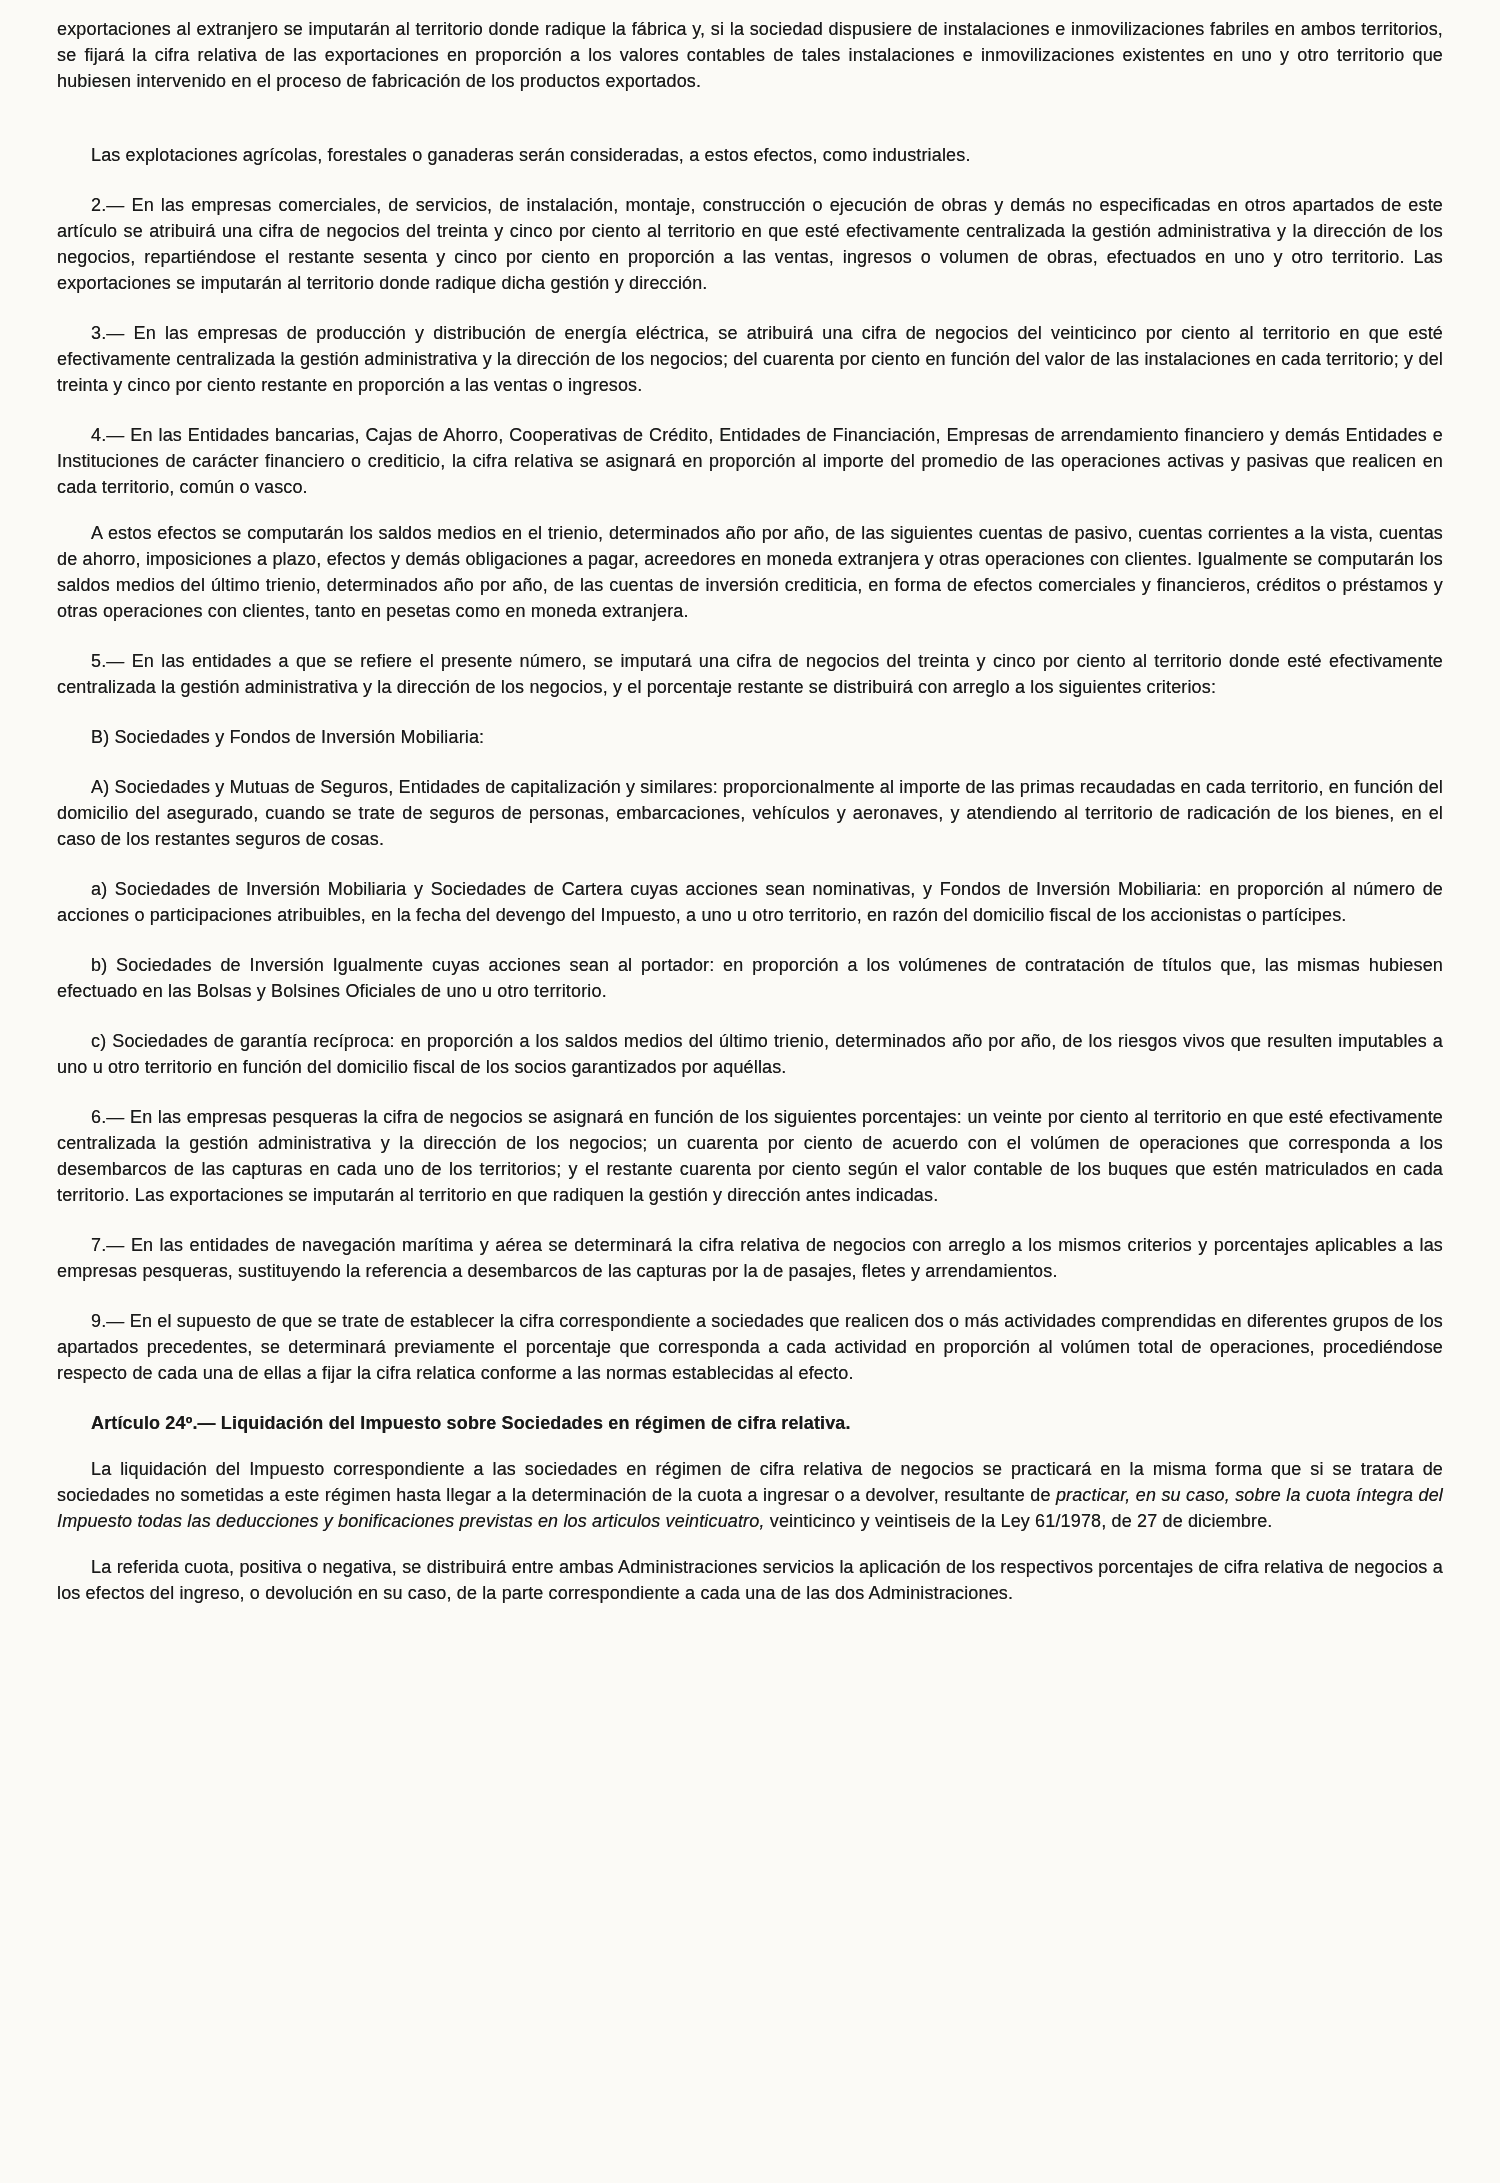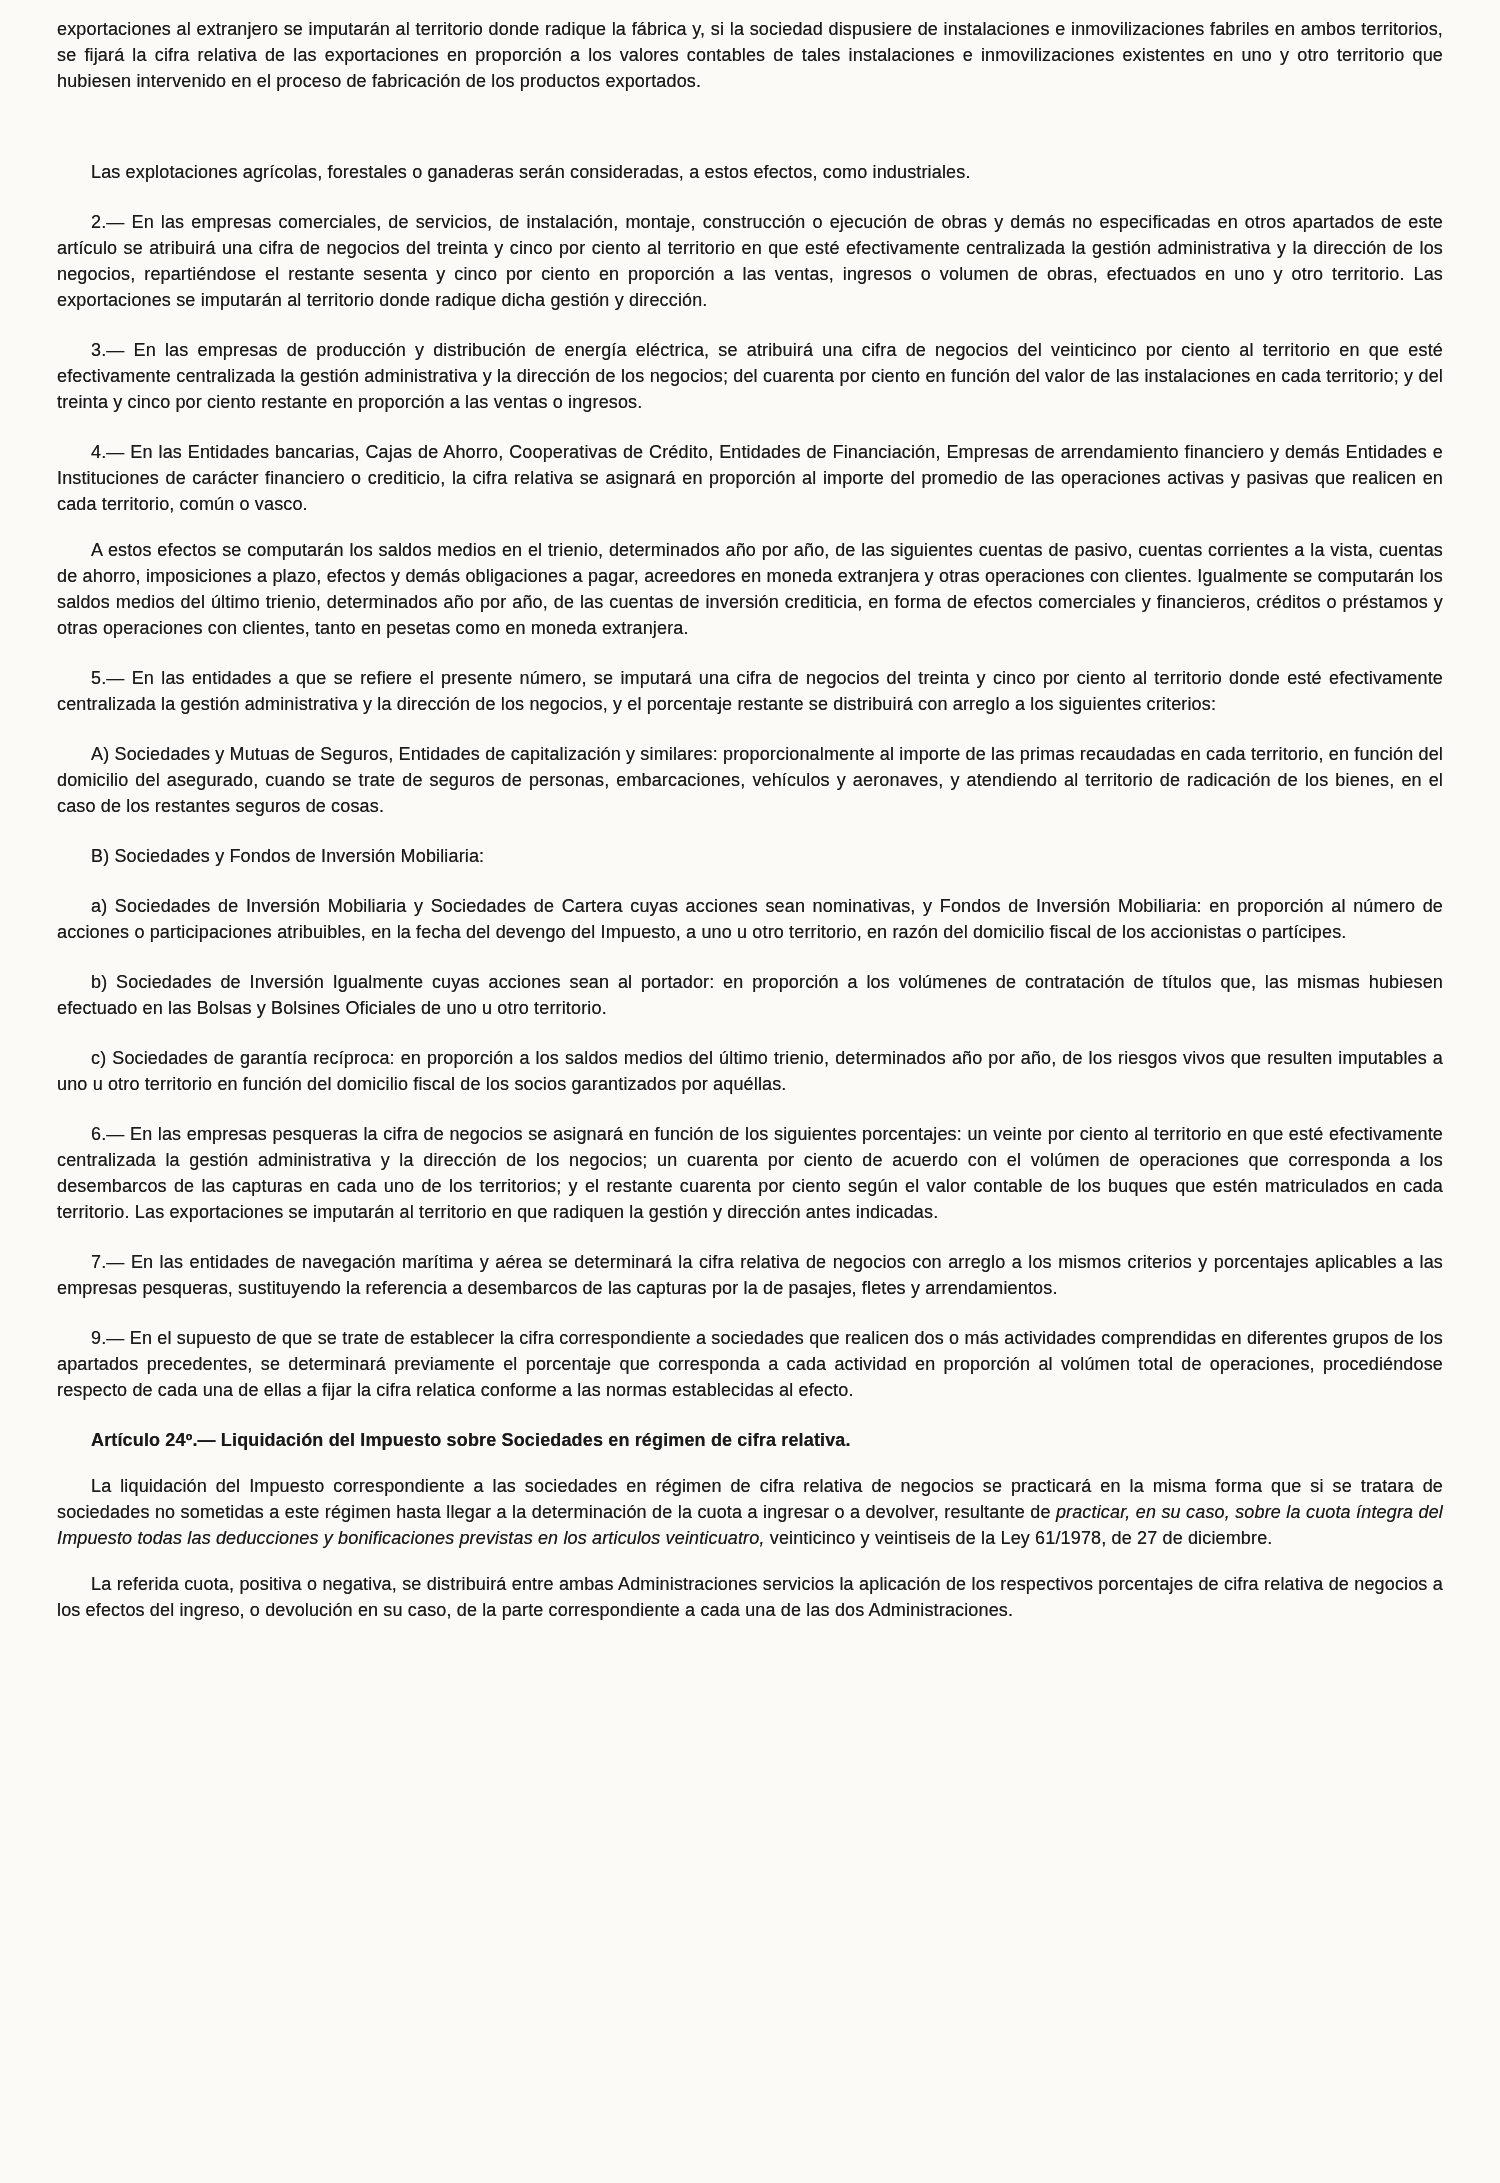--- a/index.html
+++ b/index.html
@@ -22,38 +22,38 @@
     font-size: 18px;
     line-height: 26px;
     letter-spacing: 0.15px;
     text-align: justify;
     text-indent: 34px;
     text-shadow: 0 0 0.6px rgba(26,26,26,0.72);
   }
   .first { margin-top: 0; }
   .no-indent { text-indent: 0; }
   .gap-lg { margin-top: 20px; }
-  .gap-xl { margin-top: 65px; }
+  .gap-xl { margin-top: 48px; }
   .gap-xxl { }
   .heading { font-weight: bold; }
   .italic { font-style: italic; }
 </style>
 </head>
 <body>
 
 <main class="page">
   <p class="para first no-indent">exportaciones al extranjero se imputarán al territorio donde radique la fábrica y, si la sociedad dispusiere de instalaciones e inmovilizaciones fabriles en ambos territorios, se fijará la cifra relativa de las exportaciones en proporción a los valores contables de tales instalaciones e inmovilizaciones existentes en uno y otro territorio que hubiesen intervenido en el proceso de fabricación de los productos exportados.</p>
   <p class="para gap-xl">Las explotaciones agrícolas, forestales o ganaderas serán consideradas, a estos efectos, como industriales.</p>
   <p class="para">2.— En las empresas comerciales, de servicios, de instalación, montaje, construcción o ejecución de obras y demás no especificadas en otros apartados de este artículo se atribuirá una cifra de negocios del treinta y cinco por ciento al territorio en que esté efectivamente centralizada la gestión administrativa y la dirección de los negocios, repartiéndose el restante sesenta y cinco por ciento en proporción a las ventas, ingresos o volumen de obras, efectuados en uno y otro territorio. Las exportaciones se imputarán al territorio donde radique dicha gestión y dirección.</p>
   <p class="para">3.— En las empresas de producción y distribución de energía eléctrica, se atribuirá una cifra de negocios del veinticinco por ciento al territorio en que esté efectivamente centralizada la gestión administrativa y la dirección de los negocios; del cuarenta por ciento en función del valor de las instalaciones en cada territorio; y del treinta y cinco por ciento restante en proporción a las ventas o ingresos.</p>
   <p class="para">4.— En las Entidades bancarias, Cajas de Ahorro, Cooperativas de Crédito, Entidades de Financiación, Empresas de arrendamiento financiero y demás Entidades e Instituciones de carácter financiero o crediticio, la cifra relativa se asignará en proporción al importe del promedio de las operaciones activas y pasivas que realicen en cada territorio, común o vasco.</p>
   <p class="para gap-lg">A estos efectos se computarán los saldos medios en el trienio, determinados año por año, de las siguientes cuentas de pasivo, cuentas corrientes a la vista, cuentas de ahorro, imposiciones a plazo, efectos y demás obligaciones a pagar, acreedores en moneda extranjera y otras operaciones con clientes. Igualmente se computarán los saldos medios del último trienio, determinados año por año, de las cuentas de inversión crediticia, en forma de efectos comerciales y financieros, créditos o préstamos y otras operaciones con clientes, tanto en pesetas como en moneda extranjera.</p>
   <p class="para">5.— En las entidades a que se refiere el presente número, se imputará una cifra de negocios del treinta y cinco por ciento al territorio donde esté efectivamente centralizada la gestión administrativa y la dirección de los negocios, y el porcentaje restante se distribuirá con arreglo a los siguientes criterios:</p>
+  <p class="para">B) Sociedades y Fondos de Inversión Mobiliaria:</p>
   <p class="para">A) Sociedades y Mutuas de Seguros, Entidades de capitalización y similares: proporcionalmente al importe de las primas recaudadas en cada territorio, en función del domicilio del asegurado, cuando se trate de seguros de personas, embarcaciones, vehículos y aeronaves, y atendiendo al territorio de radicación de los bienes, en el caso de los restantes seguros de cosas.</p>
-  <p class="para">B) Sociedades y Fondos de Inversión Mobiliaria:</p>
   <p class="para">a) Sociedades de Inversión Mobiliaria y Sociedades de Cartera cuyas acciones sean nominativas, y Fondos de Inversión Mobiliaria: en proporción al número de acciones o participaciones atribuibles, en la fecha del devengo del Impuesto, a uno u otro territorio, en razón del domicilio fiscal de los accionistas o partícipes.</p>
   <p class="para">b) Sociedades de Inversión Igualmente cuyas acciones sean al portador: en proporción a los volúmenes de contratación de títulos que, las mismas hubiesen efectuado en las Bolsas y Bolsines Oficiales de uno u otro territorio.</p>
   <p class="para">c) Sociedades de garantía recíproca: en proporción a los saldos medios del último trienio, determinados año por año, de los riesgos vivos que resulten imputables a uno u otro territorio en función del domicilio fiscal de los socios garantizados por aquéllas.</p>
   <p class="para">6.— En las empresas pesqueras la cifra de negocios se asignará en función de los siguientes porcentajes: un veinte por ciento al territorio en que esté efectivamente centralizada la gestión administrativa y la dirección de los negocios; un cuarenta por ciento de acuerdo con el volúmen de operaciones que corresponda a los desembarcos de las capturas en cada uno de los territorios; y el restante cuarenta por ciento según el valor contable de los buques que estén matriculados en cada territorio. Las exportaciones se imputarán al territorio en que radiquen la gestión y dirección antes indicadas.</p>
   <p class="para">7.— En las entidades de navegación marítima y aérea se determinará la cifra relativa de negocios con arreglo a los mismos criterios y porcentajes aplicables a las empresas pesqueras, sustituyendo la referencia a desembarcos de las capturas por la de pasajes, fletes y arrendamientos.</p>
   <p class="para">9.— En el supuesto de que se trate de establecer la cifra correspondiente a sociedades que realicen dos o más actividades comprendidas en diferentes grupos de los apartados precedentes, se determinará previamente el porcentaje que corresponda a cada actividad en proporción al volúmen total de operaciones, procediéndose respecto de cada una de ellas a fijar la cifra relatica conforme a las normas establecidas al efecto.</p>
   <p class="para heading gap-xxl">Artículo 24º.— Liquidación del Impuesto sobre Sociedades  en régimen de cifra relativa.</p>
   <p class="para gap-lg"><span>La liquidación del Impuesto correspondiente a las sociedades en régimen de cifra relativa de negocios se practicará en la misma forma que si se tratara de sociedades no sometidas a este régimen hasta llegar a la determinación de la cuota a ingresar o a devolver, resultante de </span><em class="italic">practicar, en su caso, sobre la cuota íntegra del Impuesto todas las deducciones y bonificaciones previstas en los articulos veinticuatro, </em><span>veinticinco y veintiseis de la Ley 61/1978, de 27 de diciembre.</span></p>
   <p class="para gap-lg">La referida cuota, positiva o negativa, se distribuirá entre ambas Administraciones servicios la aplicación de los respectivos porcentajes de cifra relativa de negocios a los efectos del ingreso, o devolución en su caso, de la parte correspondiente a cada una de las dos Administraciones.</p>
 </main>

